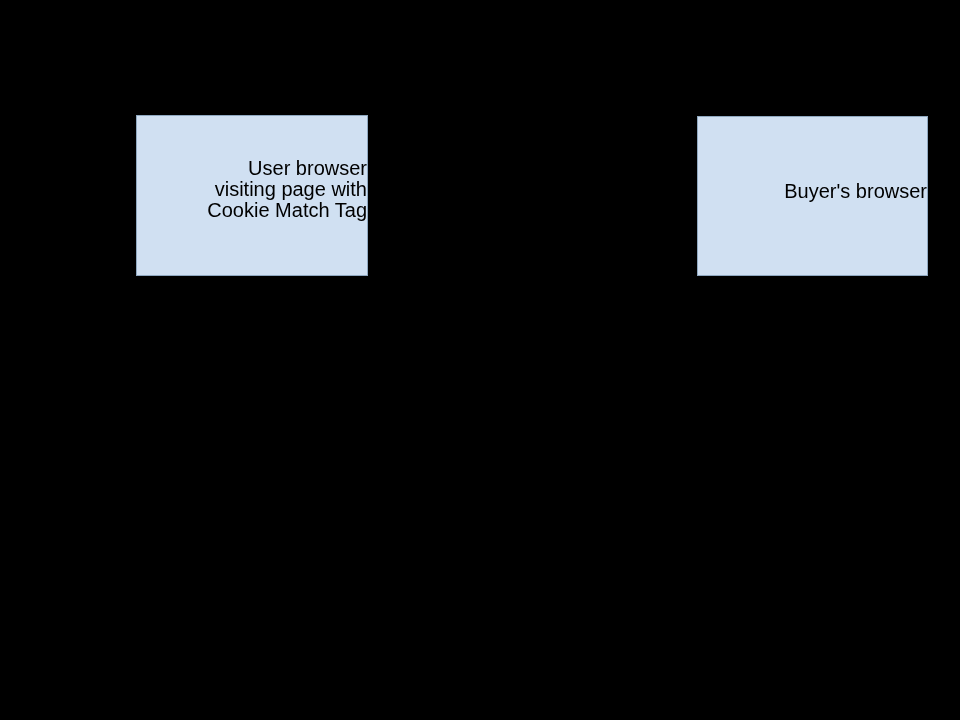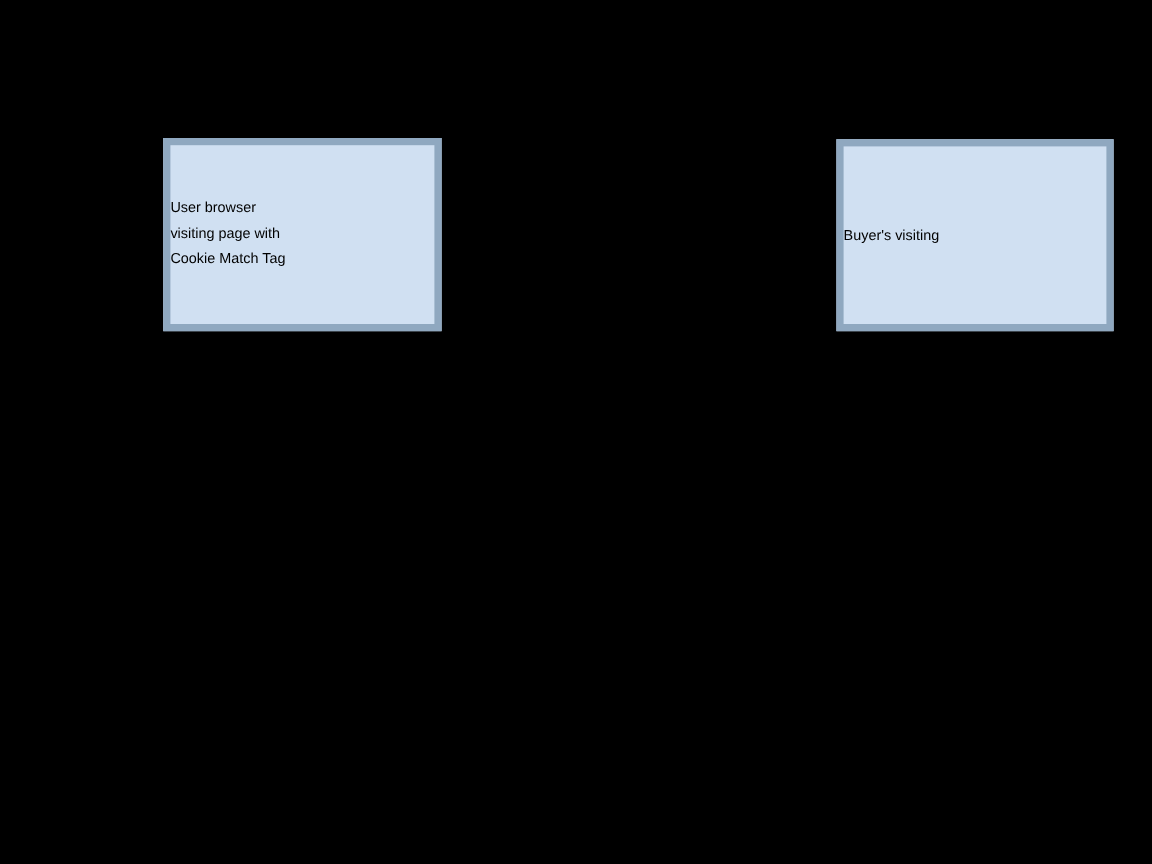--- a/index.html
+++ b/index.html
@@ -16,26 +16,26 @@
   #canvas {
     position: relative;
     width: 960px;
     height: 720px;
     background: #000000;
   }
   .node {
     position: absolute;
     box-sizing: border-box;
     background: #d0e0f2;
-    border: 6px solid #0ea5e9;
+    border: 1px solid #0ea5e9;
     color: #000000;
     font-family: "Liberation Sans", sans-serif;
-    font-size: 12px;
+    font-size: 20px;
     line-height: 21px;
-    text-align: left;
+    text-align: right;
     display: flex;
     justify-content: center;
     white-space: pre-line;
   }
   .node .node-label {
     display: block;
     width: 100%;
   }
   
   #node-user-browser {
@@ -96,17 +96,17 @@
     </g>
   </svg>
 
   <div class="node" id="node-user-browser" style="left: 136px; top: 115px; width: 232px; height: 161px; background: rgb(208, 224, 242); border-color: rgb(143, 168, 192); color: rgb(0, 0, 0);">
     <span class="node-label">User browser
 visiting page with
 Cookie Match Tag</span>
   </div>
 
   <div class="node" id="node-buyers-service" style="left: 697px; top: 116px; width: 231px; height: 160px; background: rgb(208, 224, 242); border-color: rgb(143, 168, 192); color: rgb(0, 0, 0);">
-    <span class="node-label">Buyer's visiting</span>
+    <span class="node-label">Buyer's browser</span>
   </div>
 
 
 </div>
 
 </body></html>

